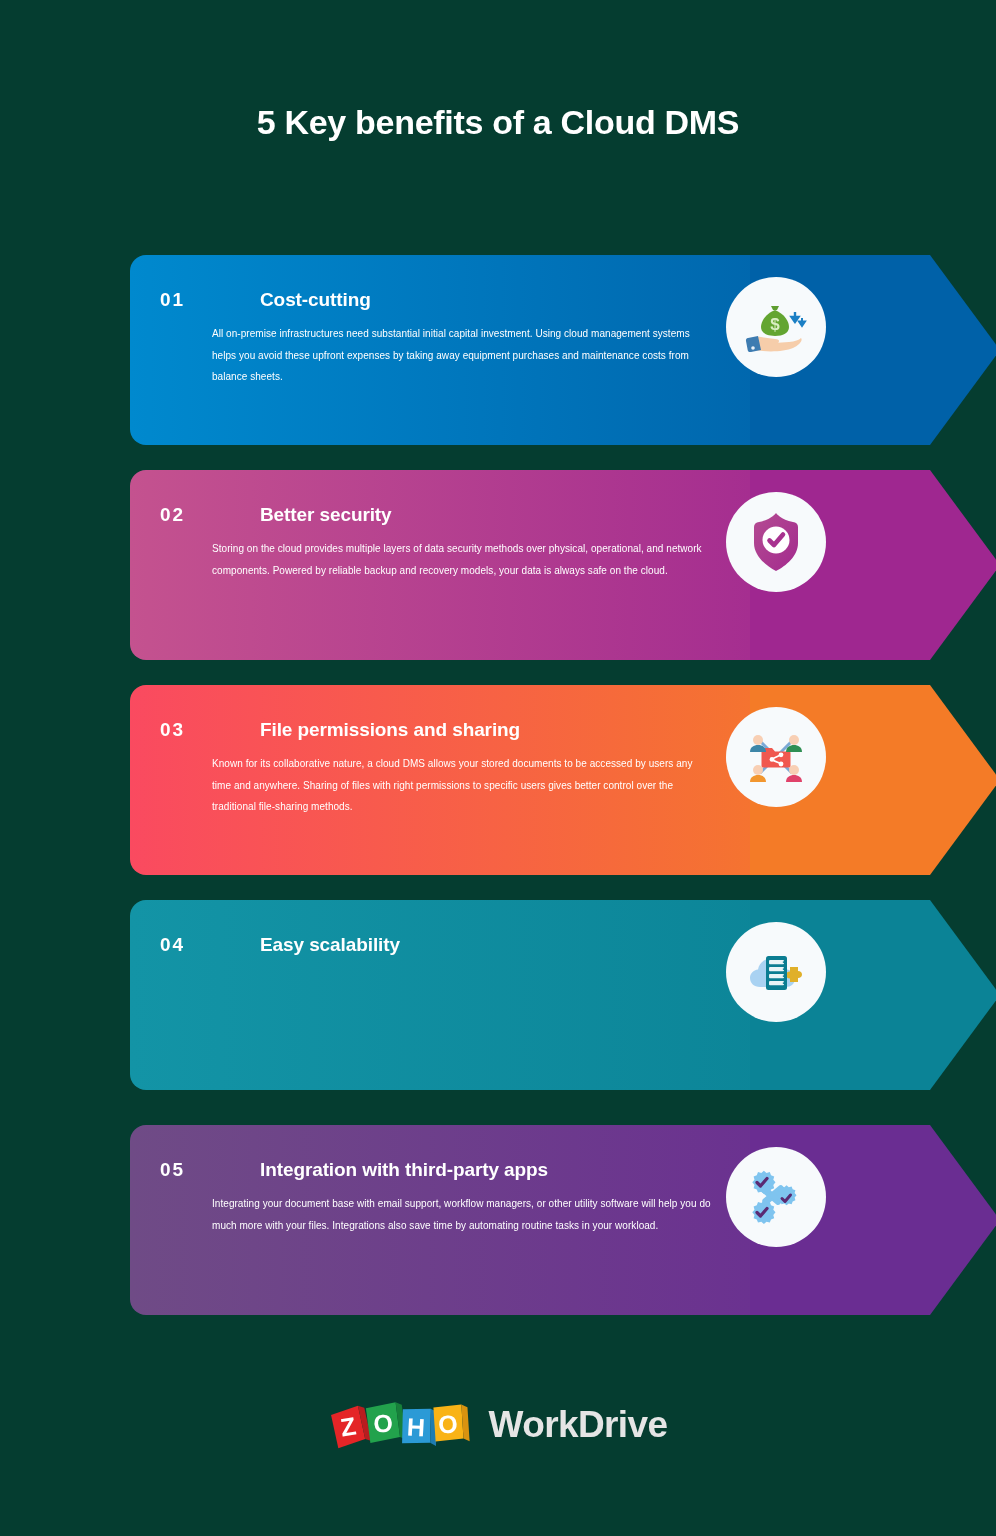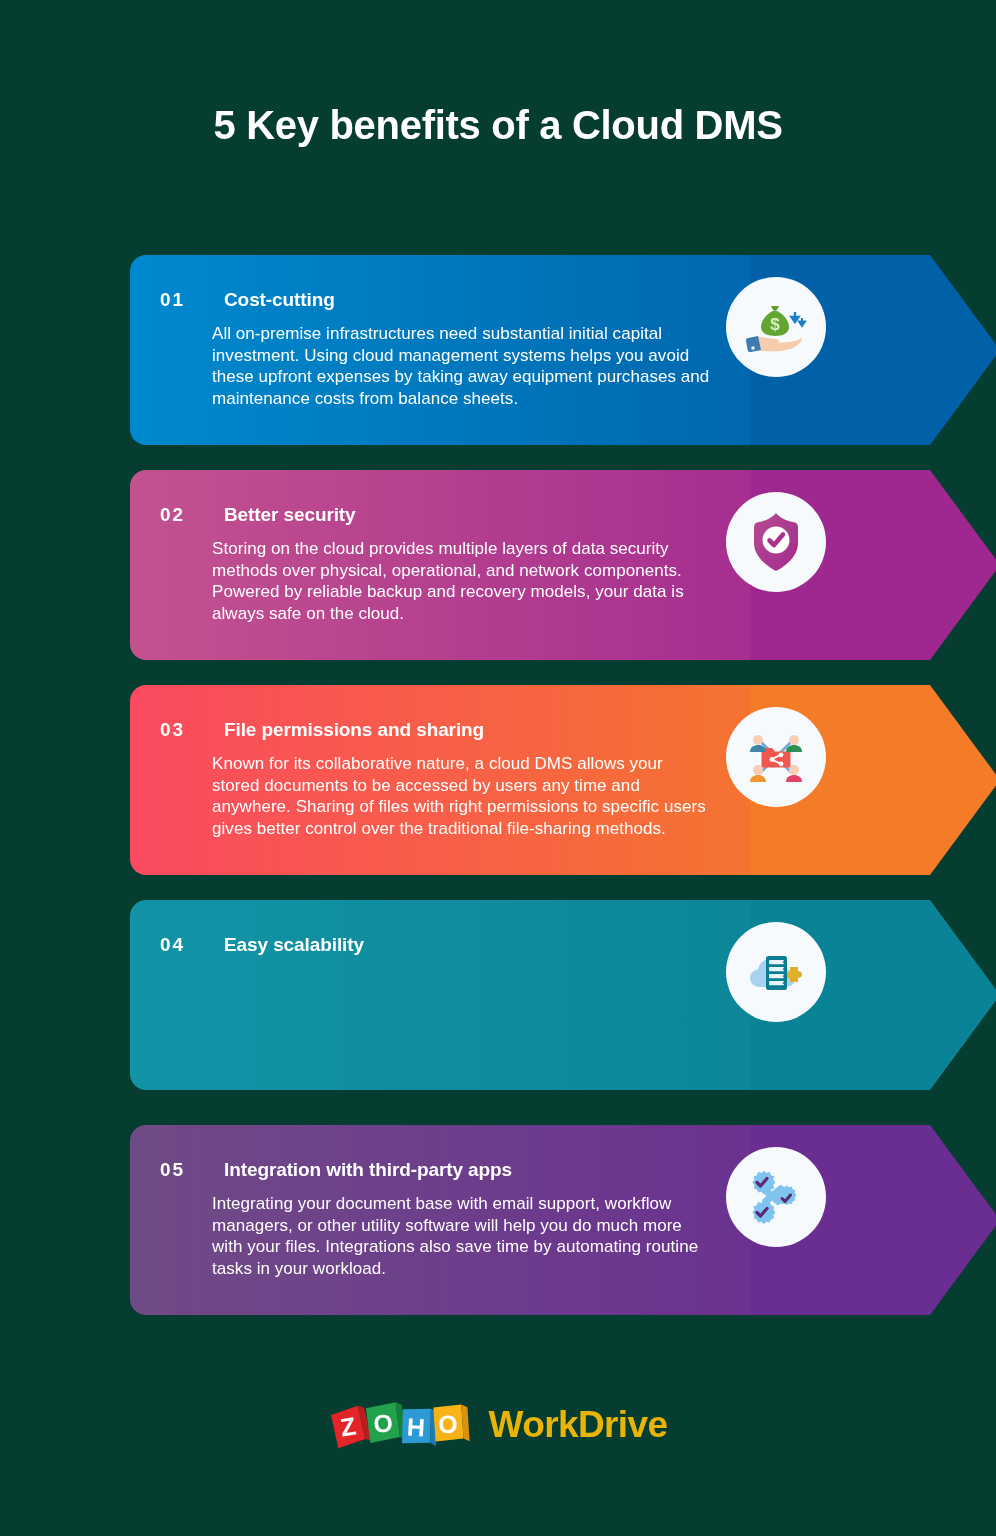--- a/index.html
+++ b/index.html
@@ -8,21 +8,21 @@
     background:#053d30;
     font-family:"Liberation Sans", sans-serif;
     overflow:hidden;
   }
   .page { position:relative; width:996px; height:1536px; }
 
   .page-title {
     position:absolute; left:0; top:103px; width:996px;
     text-align:center;
     color:#ffffff;
-    font-size:40px;
+    font-size:34px;
     font-weight:bold;
     letter-spacing:-0.3px;
   }
 
   
   .card {
     position:absolute;
     left:130px;
     width:740px;
     height:190px;
@@ -54,27 +54,28 @@
     font-size:19px;
     font-weight:bold;
     letter-spacing:2px;
     min-width:42px;
   }
   .card-heading {
     color:#ffffff;
     font-size:19px;
     font-weight:bold;
     letter-spacing:-0.1px;
+    margin-left:36px;
   }
   .card-desc {
     position:absolute;
     left:82px; top:68px;
     width:500px;
     color:#ffffff;
-    font-size:17px;
+    font-size:10px;
     line-height:21.5px;
     letter-spacing:0.05px;
   }
 
   
   .icon-disc {
     position:absolute;
     left:596px; top:22px;
     width:100px; height:100px;
     border-radius:50%;
@@ -85,21 +86,21 @@
 
   
   .footer {
     position:absolute;
     left:0; top:1398px;
     width:996px;
     display:flex; align-items:center; justify-content:center; gap:14px;
   }
   .zoho-mark { display:block; }
   .wd-text {
-    color:#eab308;
+    color:#e5e5e5;
     font-size:37px;
     font-weight:bold;
     letter-spacing:-0.6px;
   }
 </style>
 </head>
 <body style="background: rgb(5, 61, 48);">
 
 <div class="page">
 

